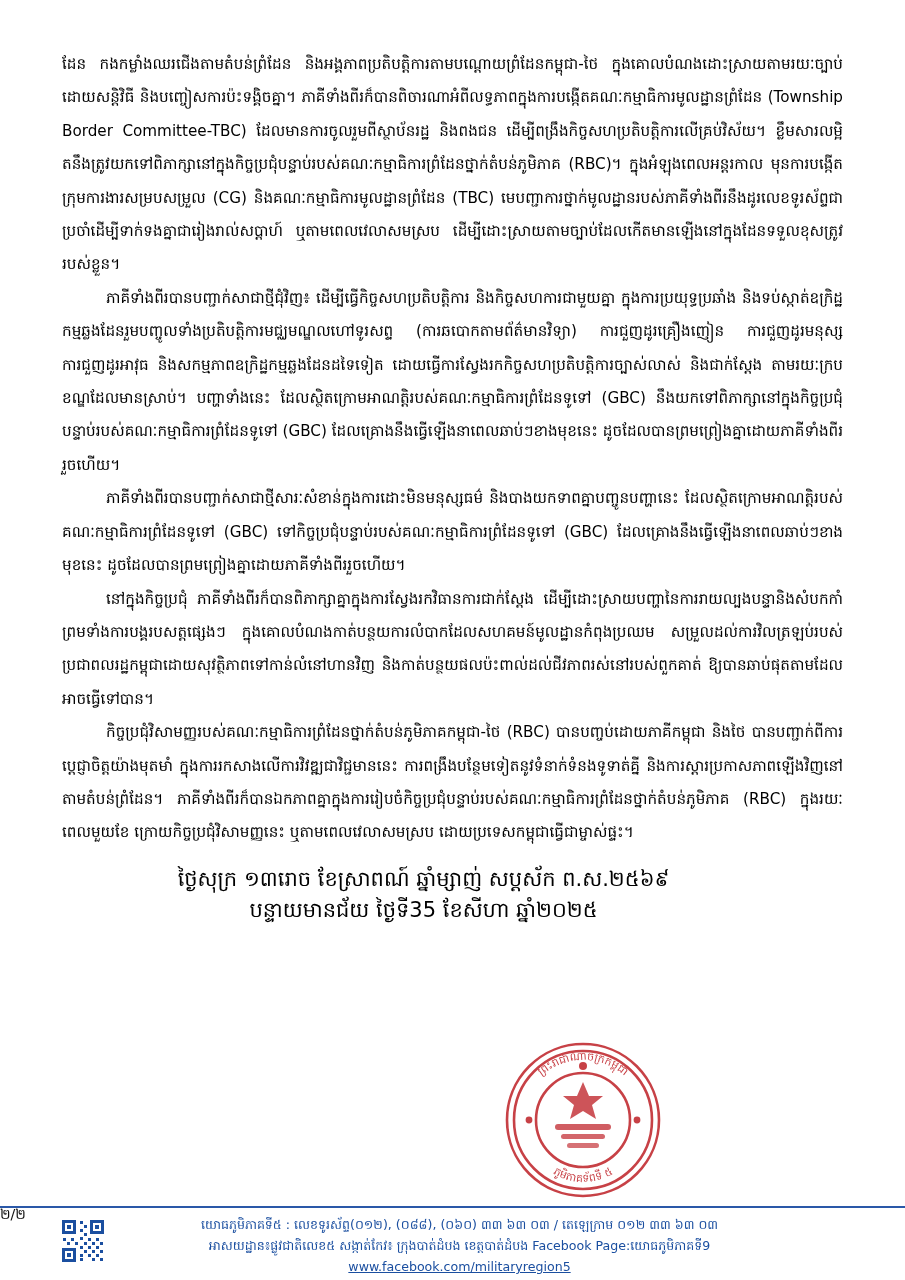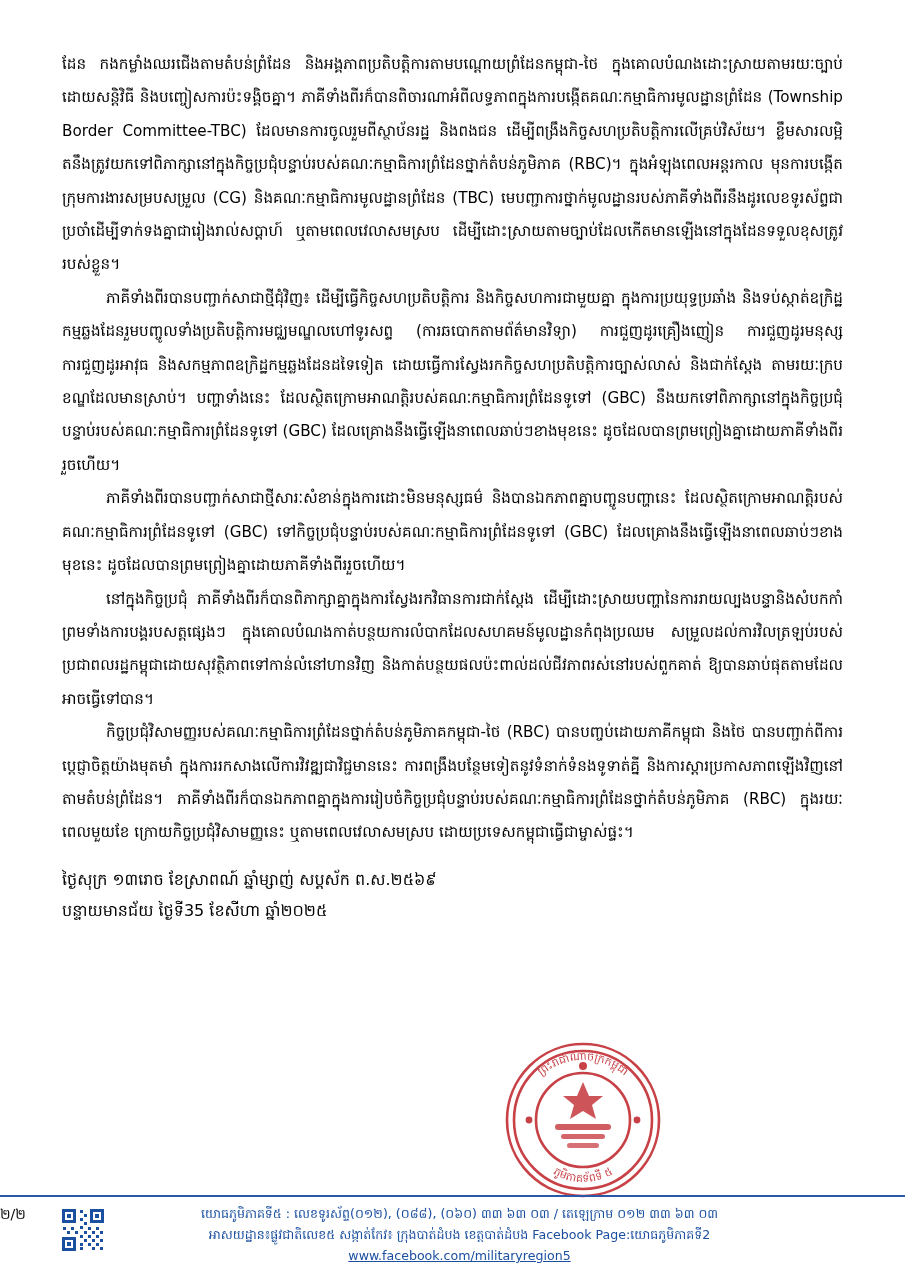--- a/index.html
+++ b/index.html
@@ -31,23 +31,23 @@
   }
   .body-text p {
     margin: 0;
     text-indent: 44px;
   }
   .body-text p.noindent {
     text-indent: 0;
   }
   .sign-block {
     margin-top: 14px;
-    text-align: left;
+    text-align: center;
     padding-right: 58px;
-    font-size: 16px;
+    font-size: 21px;
     line-height: 31px;
     position: relative;
   }
   .sign-line {
     display: block;
   }
   .stamp-wrap {
     position: absolute;
     left: 493px;
     top: 1030px;
@@ -70,21 +70,21 @@
     top: 1205px;
     text-align: left;
     font-size: 14px;
     color: #111;
   }
   .footer {
     position: absolute;
     left: 0;
     right: 0;
     bottom: 0;
-    height: 85px;
+    height: 74px;
     border-top: 2px solid #2a58a8;
     box-sizing: border-box;
     padding: 6px 60px 0 60px;
     display: flex;
     align-items: flex-start;
     gap: 14px;
   }
   .qr {
     width: 46px;
     height: 46px;
@@ -107,21 +107,21 @@
   .footer-link { color: #1b4fa0; }
 </style>
 </head>
 <body>
 
 <div class="page">
 
   <div class="body-text">
     <p class="noindent">ដែន កងកម្លាំងឈរជើងតាមតំបន់ព្រំដែន និងអង្គភាពប្រតិបត្តិការតាមបណ្ដោយព្រំដែនកម្ពុជា-ថៃ ក្នុងគោលបំណងដោះស្រាយតាមរយៈច្បាប់ដោយសន្តិវិធី និងបញ្ចៀសការប៉ះទង្គិចគ្នា។ ភាគីទាំងពីរក៏បានពិចារណាអំពីលទ្ធភាពក្នុងការបង្កើតគណៈកម្មាធិការមូលដ្ឋានព្រំដែន (Township Border Committee-TBC) ដែលមានការចូលរួមពីស្ថាប័នរដ្ឋ និងពងជន ដើម្បីពង្រឹងកិច្ចសហប្រតិបត្តិការលើគ្រប់វិស័យ។ ខ្លឹមសារលម្អិតនឹងត្រូវយកទៅពិភាក្សានៅក្នុងកិច្ចប្រជុំបន្ទាប់របស់គណៈកម្មាធិការព្រំដែនថ្នាក់តំបន់ភូមិភាគ (RBC)។ ក្នុងអំឡុងពេលអន្តរកាល មុនការបង្កើតក្រុមការងារសម្របសម្រួល (CG) និងគណៈកម្មាធិការមូលដ្ឋានព្រំដែន (TBC) មេបញ្ជាការថ្នាក់មូលដ្ឋានរបស់ភាគីទាំងពីរនឹងដូរលេខទូរស័ព្ទជាប្រចាំដើម្បីទាក់ទងគ្នាជារៀងរាល់សប្ដាហ៍ ឬតាមពេលវេលាសមស្រប ដើម្បីដោះស្រាយតាមច្បាប់ដែលកើតមានឡើងនៅក្នុងដែនទទួលខុសត្រូវរបស់ខ្លួន។</p>
     <p>ភាគីទាំងពីរបានបញ្ជាក់សាជាថ្មីជុំវិញ៖ ដើម្បីធ្វើកិច្ចសហប្រតិបត្តិការ និងកិច្ចសហការជាមួយគ្នា ក្នុងការប្រយុទ្ធប្រឆាំង និងទប់ស្កាត់ឧក្រិដ្ឋកម្មឆ្លងដែនរួមបញ្ចូលទាំងប្រតិបត្តិការមជ្ឈមណ្ឌលហៅទូរសព្ទ (ការឆបោកតាមព័ត៌មានវិទ្យា) ការជួញដូរគ្រឿងញៀន ការជួញដូរមនុស្ស ការជួញដូរអាវុធ និងសកម្មភាពឧក្រិដ្ឋកម្មឆ្លងដែនដទៃទៀត ដោយធ្វើការស្វែងរកកិច្ចសហប្រតិបត្តិការច្បាស់លាស់ និងជាក់ស្ដែង តាមរយៈក្របខណ្ឌដែលមានស្រាប់។ បញ្ហាទាំងនេះ ដែលស្ថិតក្រោមអាណត្តិរបស់គណៈកម្មាធិការព្រំដែនទូទៅ (GBC) នឹងយកទៅពិភាក្សានៅក្នុងកិច្ចប្រជុំបន្ទាប់របស់គណៈកម្មាធិការព្រំដែនទូទៅ (GBC) ដែលគ្រោងនឹងធ្វើឡើងនាពេលឆាប់ៗខាងមុខនេះ ដូចដែលបានព្រមព្រៀងគ្នាដោយភាគីទាំងពីររួចហើយ។</p>
-    <p>ភាគីទាំងពីរបានបញ្ជាក់សាជាថ្មីសារៈសំខាន់ក្នុងការដោះមិនមនុស្សធម៌ និងបានឯកភាពគ្នាបញ្ចូនបញ្ហានេះ ដែលស្ថិតក្រោមអាណត្តិរបស់គណៈកម្មាធិការព្រំដែនទូទៅ (GBC) ទៅកិច្ចប្រជុំបន្ទាប់របស់គណៈកម្មាធិការព្រំដែនទូទៅ (GBC) ដែលគ្រោងនឹងធ្វើឡើងនាពេលឆាប់ៗខាងមុខនេះ ដូចដែលបានព្រមព្រៀងគ្នាដោយភាគីទាំងពីររួចហើយ។</p>
+    <p>ភាគីទាំងពីរបានបញ្ជាក់សាជាថ្មីសារៈសំខាន់ក្នុងការដោះមិនមនុស្សធម៌ និងបាងយកទាពគ្នាបញ្ចូនបញ្ហានេះ ដែលស្ថិតក្រោមអាណត្តិរបស់គណៈកម្មាធិការព្រំដែនទូទៅ (GBC) ទៅកិច្ចប្រជុំបន្ទាប់របស់គណៈកម្មាធិការព្រំដែនទូទៅ (GBC) ដែលគ្រោងនឹងធ្វើឡើងនាពេលឆាប់ៗខាងមុខនេះ ដូចដែលបានព្រមព្រៀងគ្នាដោយភាគីទាំងពីររួចហើយ។</p>
     <p>នៅក្នុងកិច្ចប្រជុំ ភាគីទាំងពីរក៏បានពិភាក្សាគ្នាក្នុងការស្វែងរកវិធានការជាក់ស្ដែង ដើម្បីដោះស្រាយបញ្ហានៃការរាយល្បងបន្ទានិងសំបកកាំ ព្រមទាំងការបង្គរបសត្តផ្សេងៗ ក្នុងគោលបំណងកាត់បន្ថយការលំបាកដែលសហគមន៍មូលដ្ឋានកំពុងប្រឈម សម្រួលដល់ការវិលត្រឡប់របស់ប្រជាពលរដ្ឋកម្ពុជាដោយសុវត្ថិភាពទៅកាន់លំនៅហានវិញ និងកាត់បន្ថយផលប៉ះពាល់ដល់ជីវភាពរស់នៅរបស់ពួកគាត់ ឱ្យបានឆាប់ផុតតាមដែលអាចធ្វើទៅបាន។</p>
     <p>កិច្ចប្រជុំវិសាមញ្ញរបស់គណៈកម្មាធិការព្រំដែនថ្នាក់តំបន់ភូមិភាគកម្ពុជា-ថៃ (RBC) បានបញ្ចប់ដោយភាគីកម្ពុជា និងថៃ បានបញ្ជាក់ពីការប្ដេជ្ញាចិត្តយ៉ាងមុតមាំ ក្នុងការរកសាងលើការវិវឌ្ឍជាវិជ្ជមាននេះ ការពង្រឹងបន្ថែមទៀតនូវទំនាក់ទំនងទូទាត់គ្នី និងការស្ដារប្រកាសភាពឡើងវិញនៅតាមតំបន់ព្រំដែន។ ភាគីទាំងពីរក៏បានឯកភាពគ្នាក្នុងការរៀបចំកិច្ចប្រជុំបន្ទាប់របស់គណៈកម្មាធិការព្រំដែនថ្នាក់តំបន់ភូមិភាគ (RBC) ក្នុងរយៈពេលមួយខែ ក្រោយកិច្ចប្រជុំវិសាមញ្ញនេះ ឬតាមពេលវេលាសមស្រប ដោយប្រទេសកម្ពុជាធ្វើជាម្ចាស់ផ្ទះ។</p>
   </div>
 
   <div class="sign-block">
     <span class="sign-line">ថ្ងៃសុក្រ ១៣រោច ខែស្រាពណ៍ ឆ្នាំម្សាញ់ សប្តស័ក ព.ស.២៥៦៩</span>
     <span class="sign-line">បន្ទាយមានជ័យ ថ្ងៃទី35 ខែសីហា ឆ្នាំ២០២៥</span>
   </div>
 
 </div>
@@ -197,15 +197,15 @@
         <rect x="20" y="40" width="3" height="3"></rect>
         <rect x="28" y="28" width="3" height="3"></rect>
         <rect x="36" y="28" width="3" height="3"></rect>
         <rect x="32" y="40" width="3" height="3"></rect>
         <rect x="40" y="40" width="3" height="3"></rect>
       </g>
     </svg>
   </div>
   <div class="footer-text">
     <span class="line1">យោធភូមិភាគទី៥ : លេខទូរស័ព្ទ(០១២), (០៨៨), (០៦០) ៣៣ ៦៣ ០៣ / តេឡេក្រាម ០១២ ៣៣ ៦៣ ០៣</span>
-    <span class="line2"><span>អាសយដ្ឋាន៖ផ្លូវជាតិលេខ៥ សង្កាត់កែវ៖ ក្រុងបាត់ដំបង ខេត្តបាត់ដំបង Facebook Page:យោធភូមិភាគទី2 </span><a class="footer-link" href="#">www.facebook.com/militaryregion5</a></span>
+    <span class="line2"><span>អាសយដ្ឋាន៖ផ្លូវជាតិលេខ៥ សង្កាត់កែវ៖ ក្រុងបាត់ដំបង ខេត្តបាត់ដំបង Facebook Page:យោធភូមិភាគទី9 </span><a class="footer-link" href="#">www.facebook.com/militaryregion5</a></span>
   </div>
 </div>
 
 </body></html>

